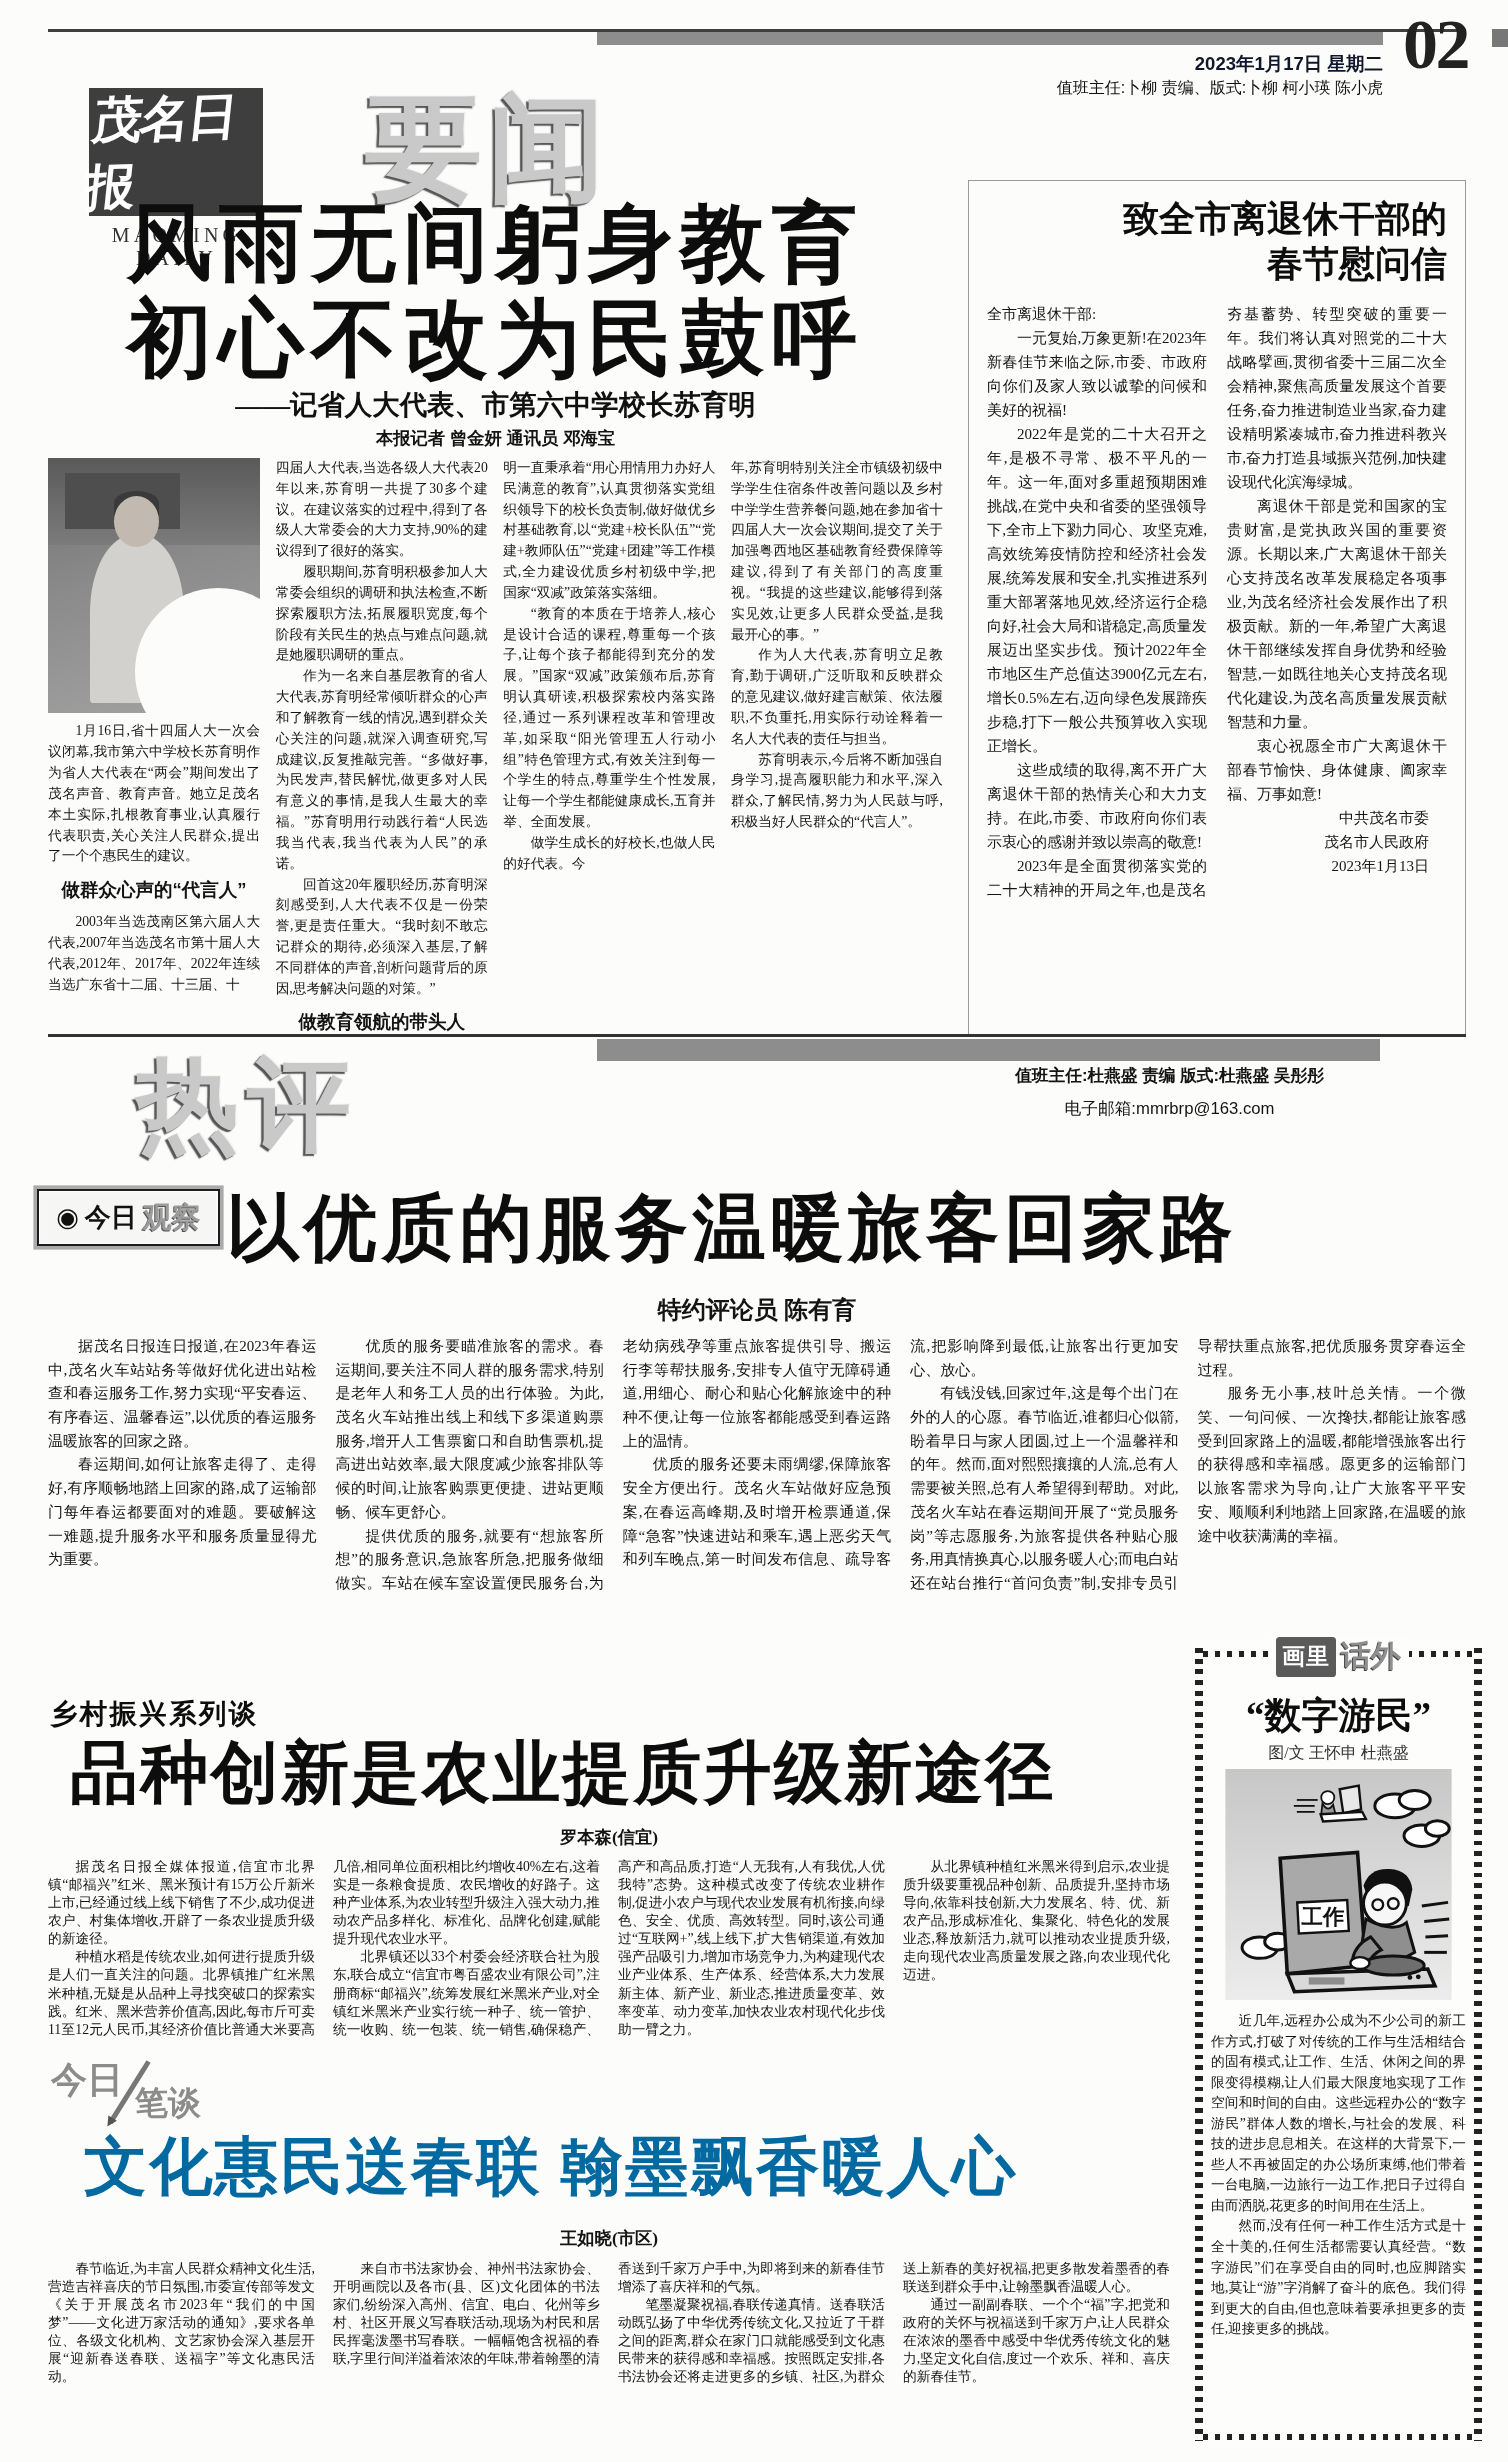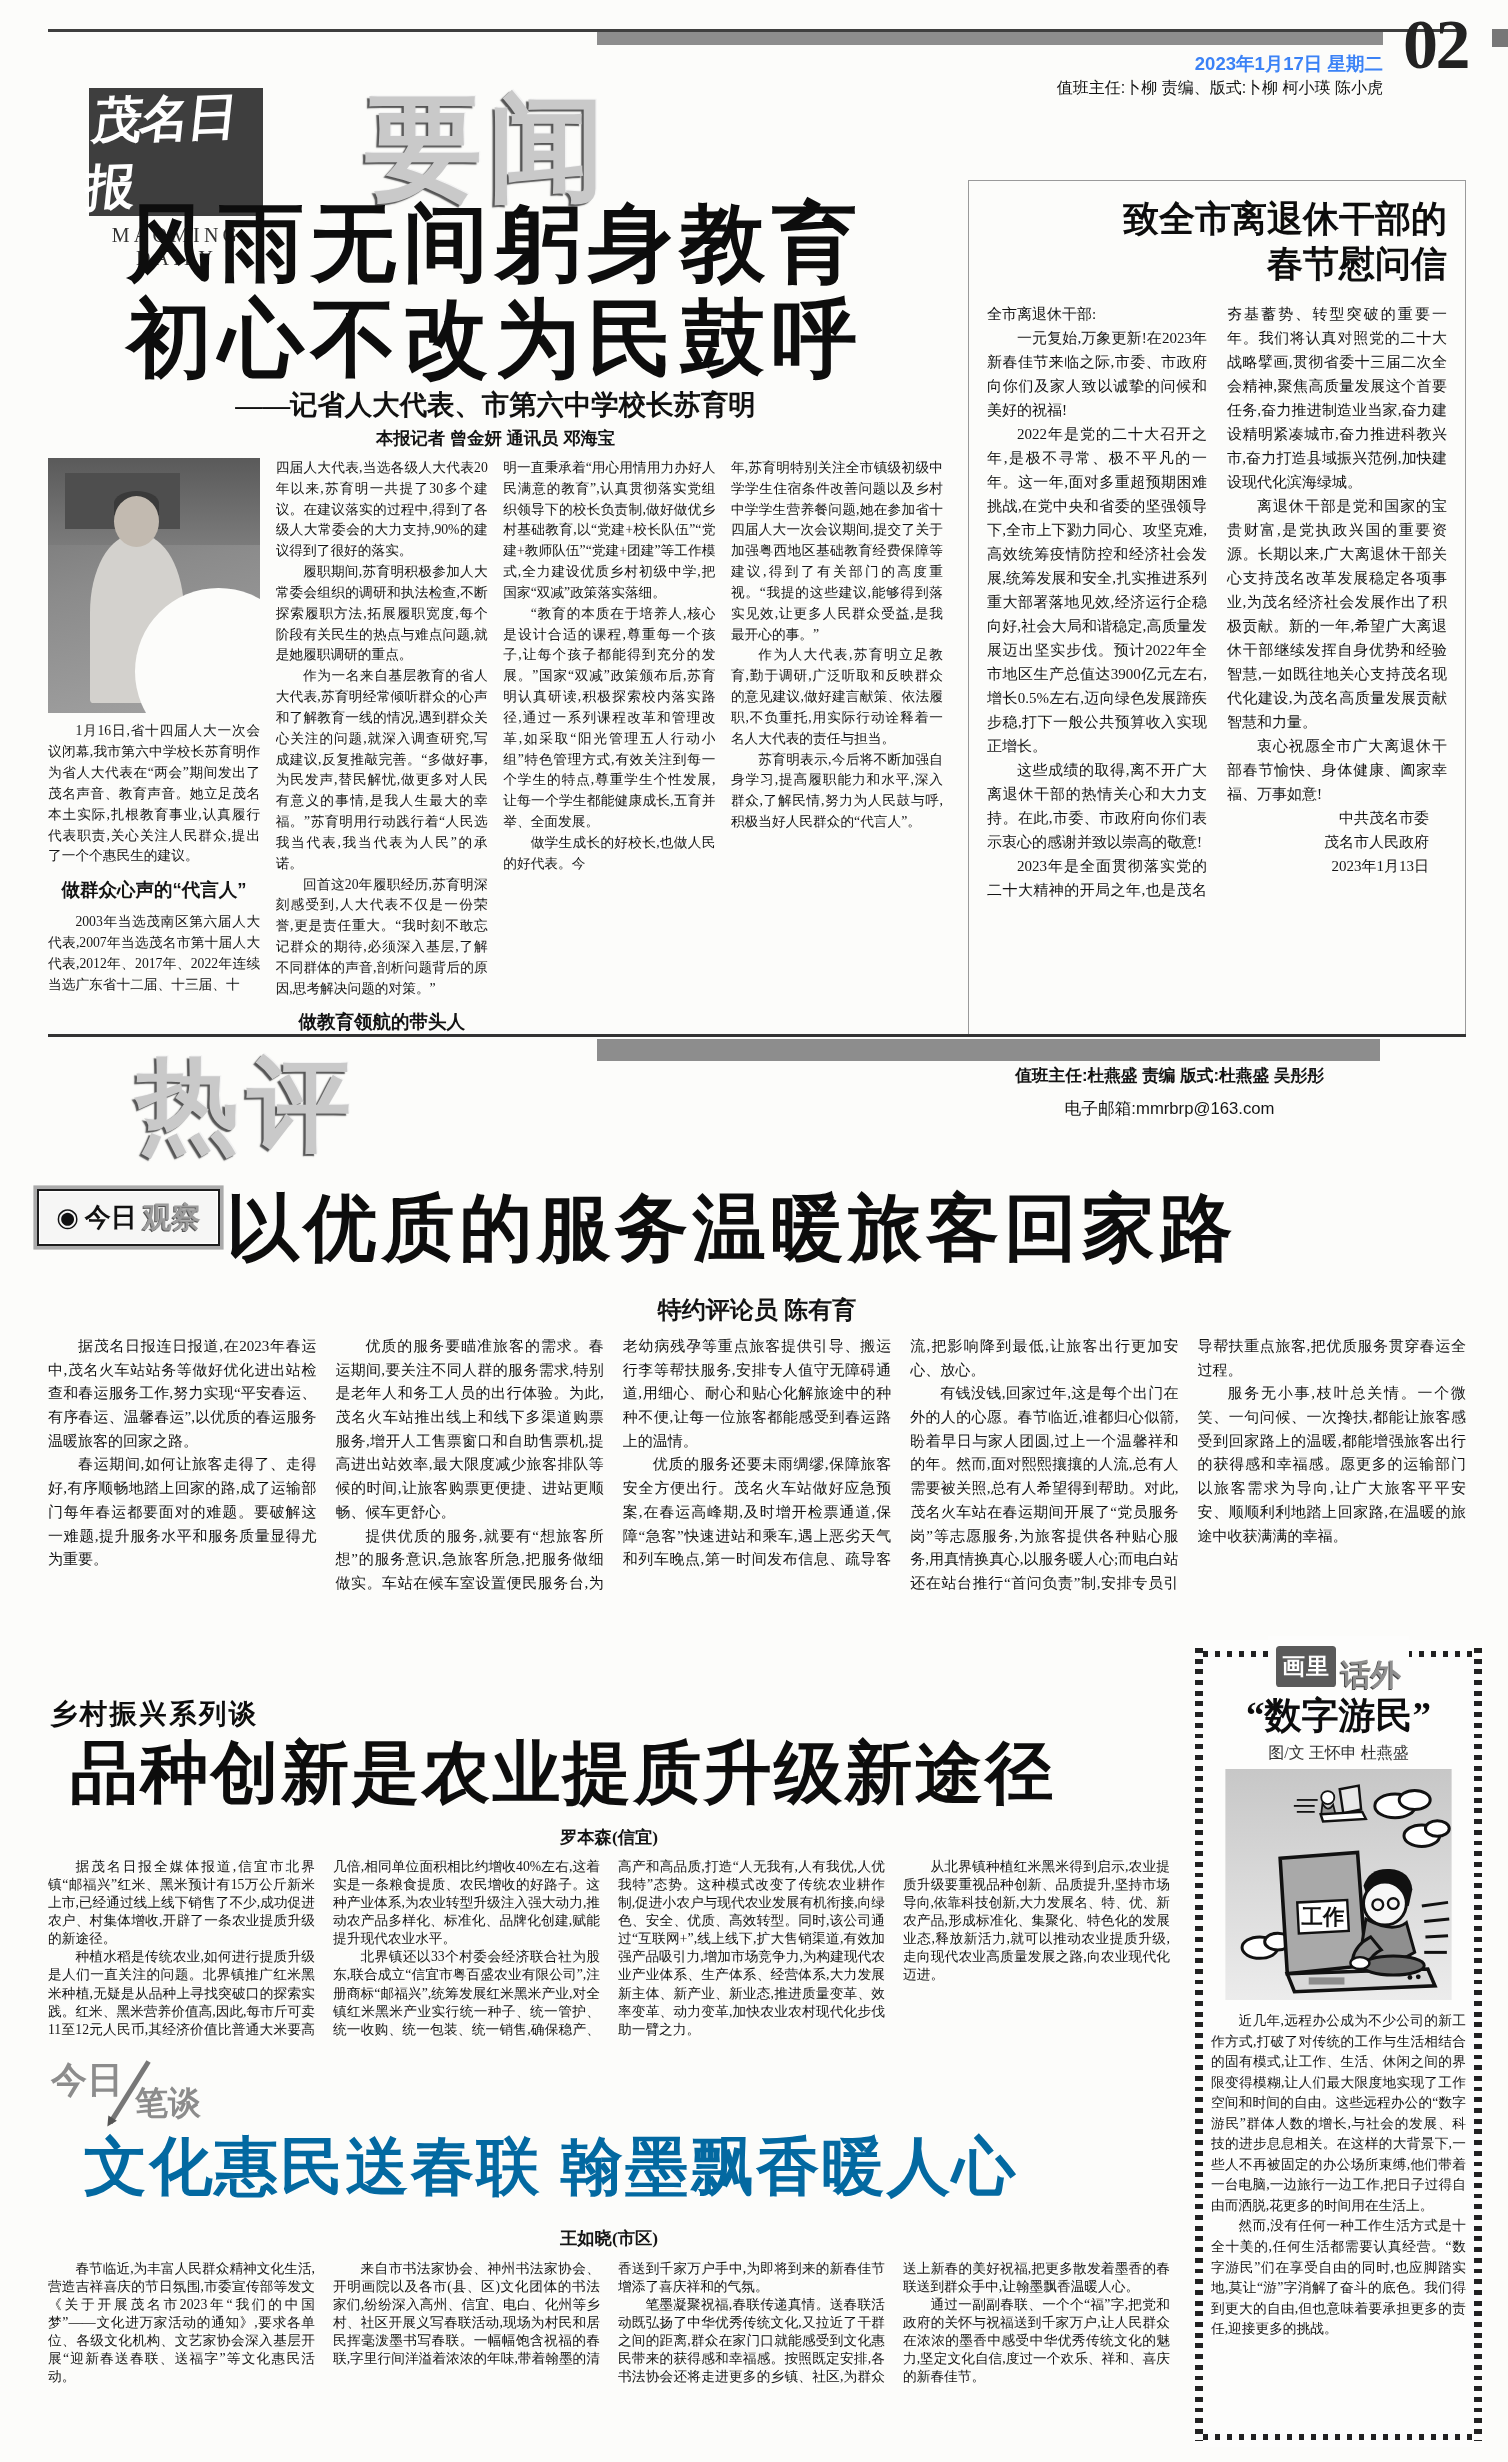--- a/index.html
+++ b/index.html
@@ -4,21 +4,21 @@
 <style>
   html,body{margin:0;padding:0;background:#e8e8e6;}
   .page{position:relative;width:1508px;height:2462px;background:#fcfcfa;overflow:hidden;
         font-family:"Liberation Serif","DejaVu Serif",serif;color:#141414;}
   .abs{position:absolute;}
 
   
   .top-rule{left:48px;top:29px;width:1418px;height:3px;background:#3f3f3f;}
   .top-bar{left:597px;top:32px;width:786px;height:13px;background:#8d8d8d;}
   .corner-block{left:1492px;top:29px;width:15.5px;height:18px;background:#777;}
-  .date-line{left:776px;top:51px;width:607px;text-align:right;font-family:"Liberation Sans","DejaVu Sans",sans-serif;font-size:18.5px;font-weight:bold;color:#3b82f6;}
+  .date-line{left:776px;top:51px;width:607px;text-align:right;font-family:"Liberation Sans","DejaVu Sans",sans-serif;font-size:18.5px;font-weight:bold;color:#0f172a;}
   .staff-line{left:716px;top:78px;width:667px;text-align:right;font-family:"Liberation Sans","DejaVu Sans",sans-serif;font-size:16px;color:#111;}
   .page-num{left:1403px;top:4.8px;width:101px;font-family:Liberation Serif, serif;font-size:70px;font-weight:bold;color:#222;letter-spacing:-2.4px;}
 
   
   .logo-box{left:89px;top:88px;width:174px;height:128px;background:#3e3e3e;display:flex;align-items:center;justify-content:center;}
   .logo-box span{color:#fff;font-size:50px;font-weight:900;transform:skewX(-8deg) rotate(-2deg);letter-spacing:-2.4px;}
   .logo-en{left:80px;top:224px;width:193px;text-align:center;font-size:20px;letter-spacing:4.2px;color:#333;}
   .emboss{color:#c9c9c9;text-shadow:-2.4px 2.4px 1.2px #555,1.2px -1.2px 0 #f3f3f3;font-family:"Liberation Sans","DejaVu Sans",sans-serif;font-weight:bold;}
   .sec-yaowen{left:365px;top:70px;font-size:117px;letter-spacing:6px;}
 
@@ -81,21 +81,21 @@
   .cult-body{left:48px;top:2260px;width:1122px;height:195px;column-count:4;column-gap:18px;font-size:13.7px;line-height:1.32;overflow:hidden;}
 
   
   .cartoon-box{left:1193px;top:1640px;width:291px;height:807px;box-sizing:border-box;background:#fdfdfc;}
   .chev{position:absolute;background:repeating-linear-gradient(180deg,#222 0 4.8px,transparent 4.8px 10.7px);width:7.2px;top:8.4px;bottom:6px;}
   .chev.l{left:2.4px;} .chev.r{right:2.4px;}
   .chev-top{position:absolute;left:9.5px;right:9.5px;top:10.7px;height:6px;background:repeating-linear-gradient(90deg,#222 0 5.4px,transparent 5.4px 12px);}
   .chev-bot{position:absolute;left:9.5px;right:9.5px;bottom:7.2px;height:6px;background:repeating-linear-gradient(90deg,#222 0 5.4px,transparent 5.4px 12px);}
   .cartoon-badge{position:absolute;left:50%;top:-3.6px;transform:translateX(-50%);background:#fdfdfc;padding:0 8.4px;display:flex;align-items:center;gap:4.8px;z-index:2;}
   .stamp{display:inline-block;background:#5a5a5a;color:#fff;font-size:23px;font-weight:900;padding:4.8px 6px;border-radius:3.6px;letter-spacing:1.2px;}
-  .badge-rest{font-size:30px;font-weight:900;color:#8f8f8f;text-shadow:-1.2px 1.2px 0 #444;margin-top:19px;}
+  .badge-rest{font-size:30px;font-weight:900;color:#8f8f8f;text-shadow:-1.2px 1.2px 0 #444;}
   .cartoon-title{position:absolute;left:0;right:0;top:51px;text-align:center;font-size:37px;font-weight:900;color:#0d0d0d;}
   .cartoon-byline{position:absolute;left:0;right:0;top:103px;text-align:center;font-size:16px;color:#333;}
   .cartoon-img{position:absolute;left:32px;top:129px;width:227px;height:231px;}
   .cartoon-text{position:absolute;left:18px;right:18px;top:371px;bottom:20px;font-size:13.7px;line-height:1.5;overflow:hidden;}
 </style>
 </head>
 <body>
 
 <div class="page">
 

